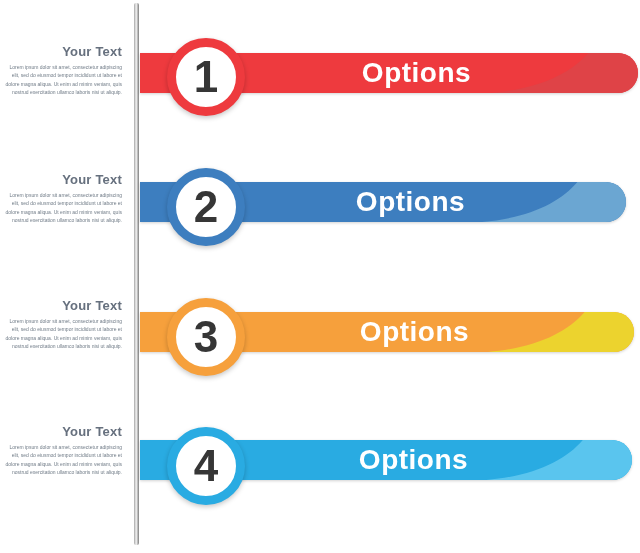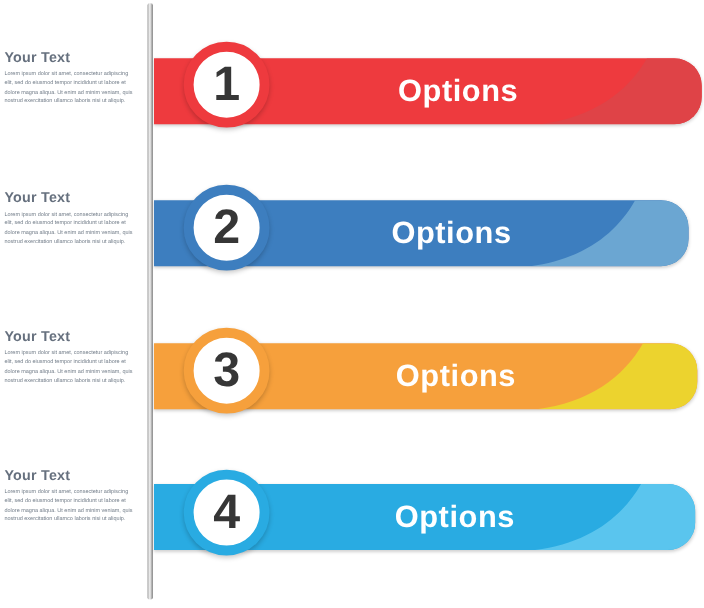--- a/index.html
+++ b/index.html
@@ -8,32 +8,32 @@
     font-family:"Liberation Sans",sans-serif;
   }
   
   .divider{
     position:absolute;left:134px;top:3px;width:5px;height:542px;
     background:linear-gradient(to right,#a6a6a6,#f4f4f4 45%,#7d7d7d);
     border-radius:2px;
   }
   
   .side{
-    position:absolute;left:4px;width:118px;text-align:left;
+    position:absolute;left:4px;width:118px;text-align:right;
   }
   .side .side-heading{
     margin:0 0 4px 0;font-size:13px;font-weight:bold;color:#66707e;
     letter-spacing:0.2px;
   }
   .side .side-body{
     margin:0;font-size:5px;line-height:1.65;color:#717c88;
   }
   
   .bar{
-    position:absolute;left:140px;height:60px;
+    position:absolute;left:140px;height:40px;
     border-radius:0 25px 25px 0;overflow:hidden;
     box-shadow:0 1px 3px rgba(0,0,0,0.18);
   }
   .bar svg.swoosh{
     position:absolute;left:0;top:0;width:100%;height:100%;display:block;
   }
   .bar .bar-label{
     position:absolute;left:55px;right:0;top:0;bottom:0;
     display:flex;align-items:center;justify-content:center;
     font-size:28px;font-weight:bold;letter-spacing:0.5px;

